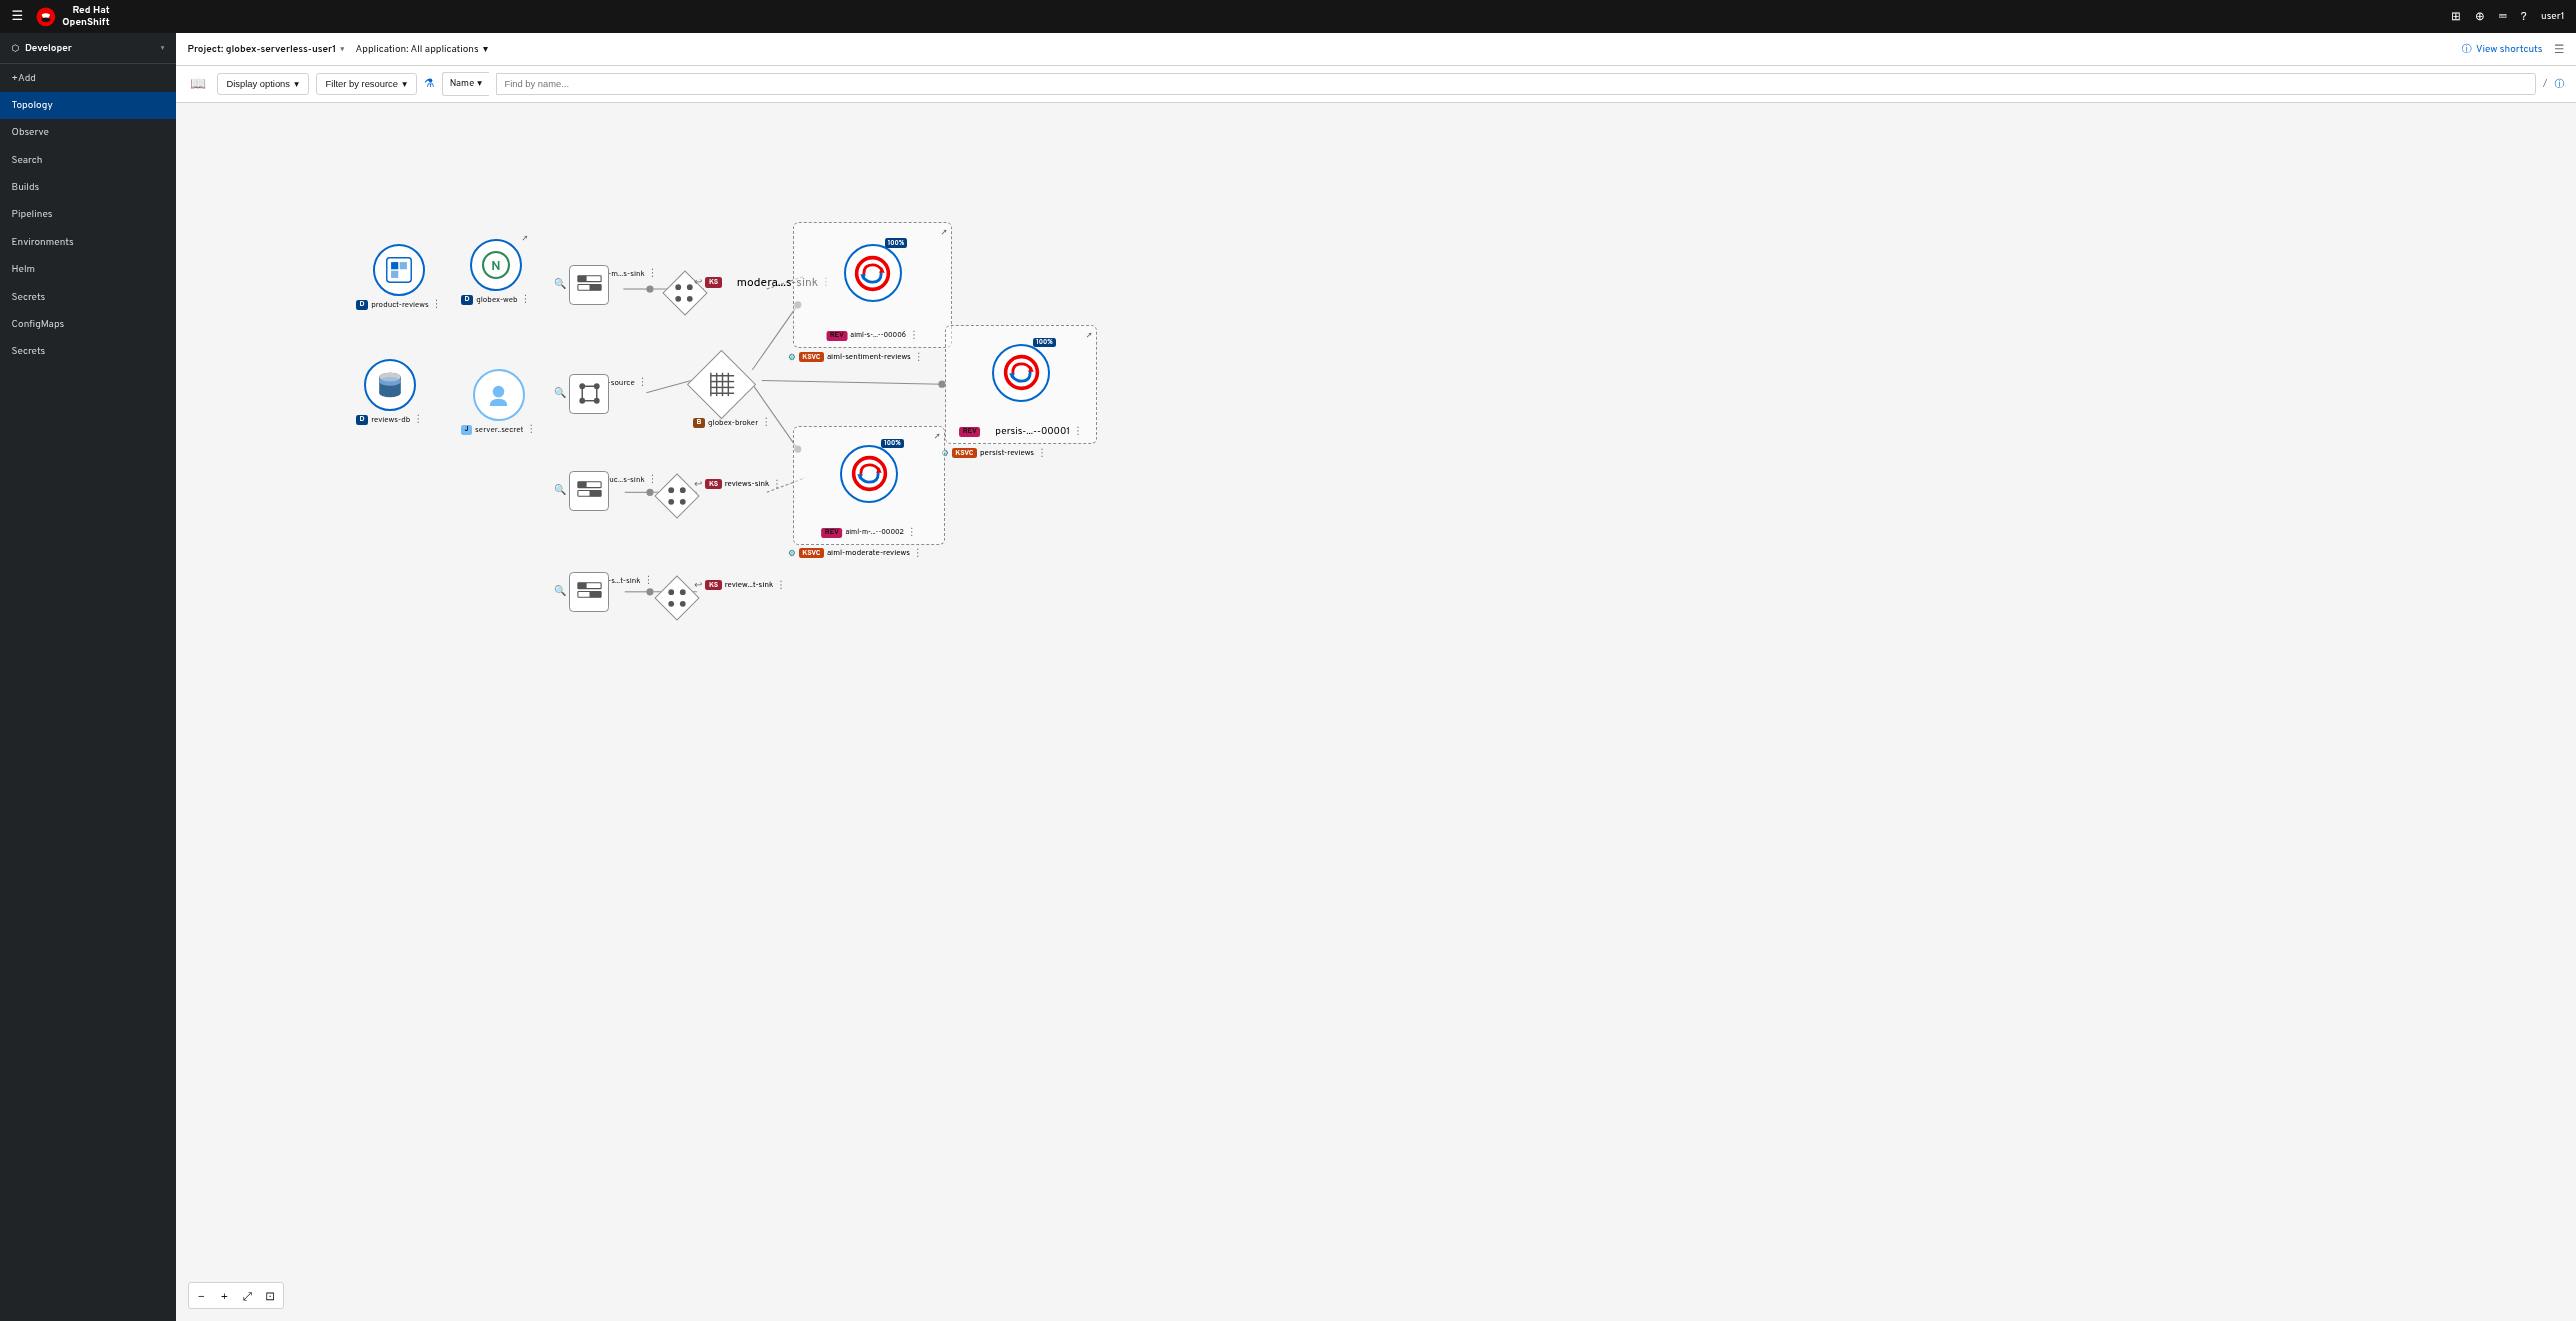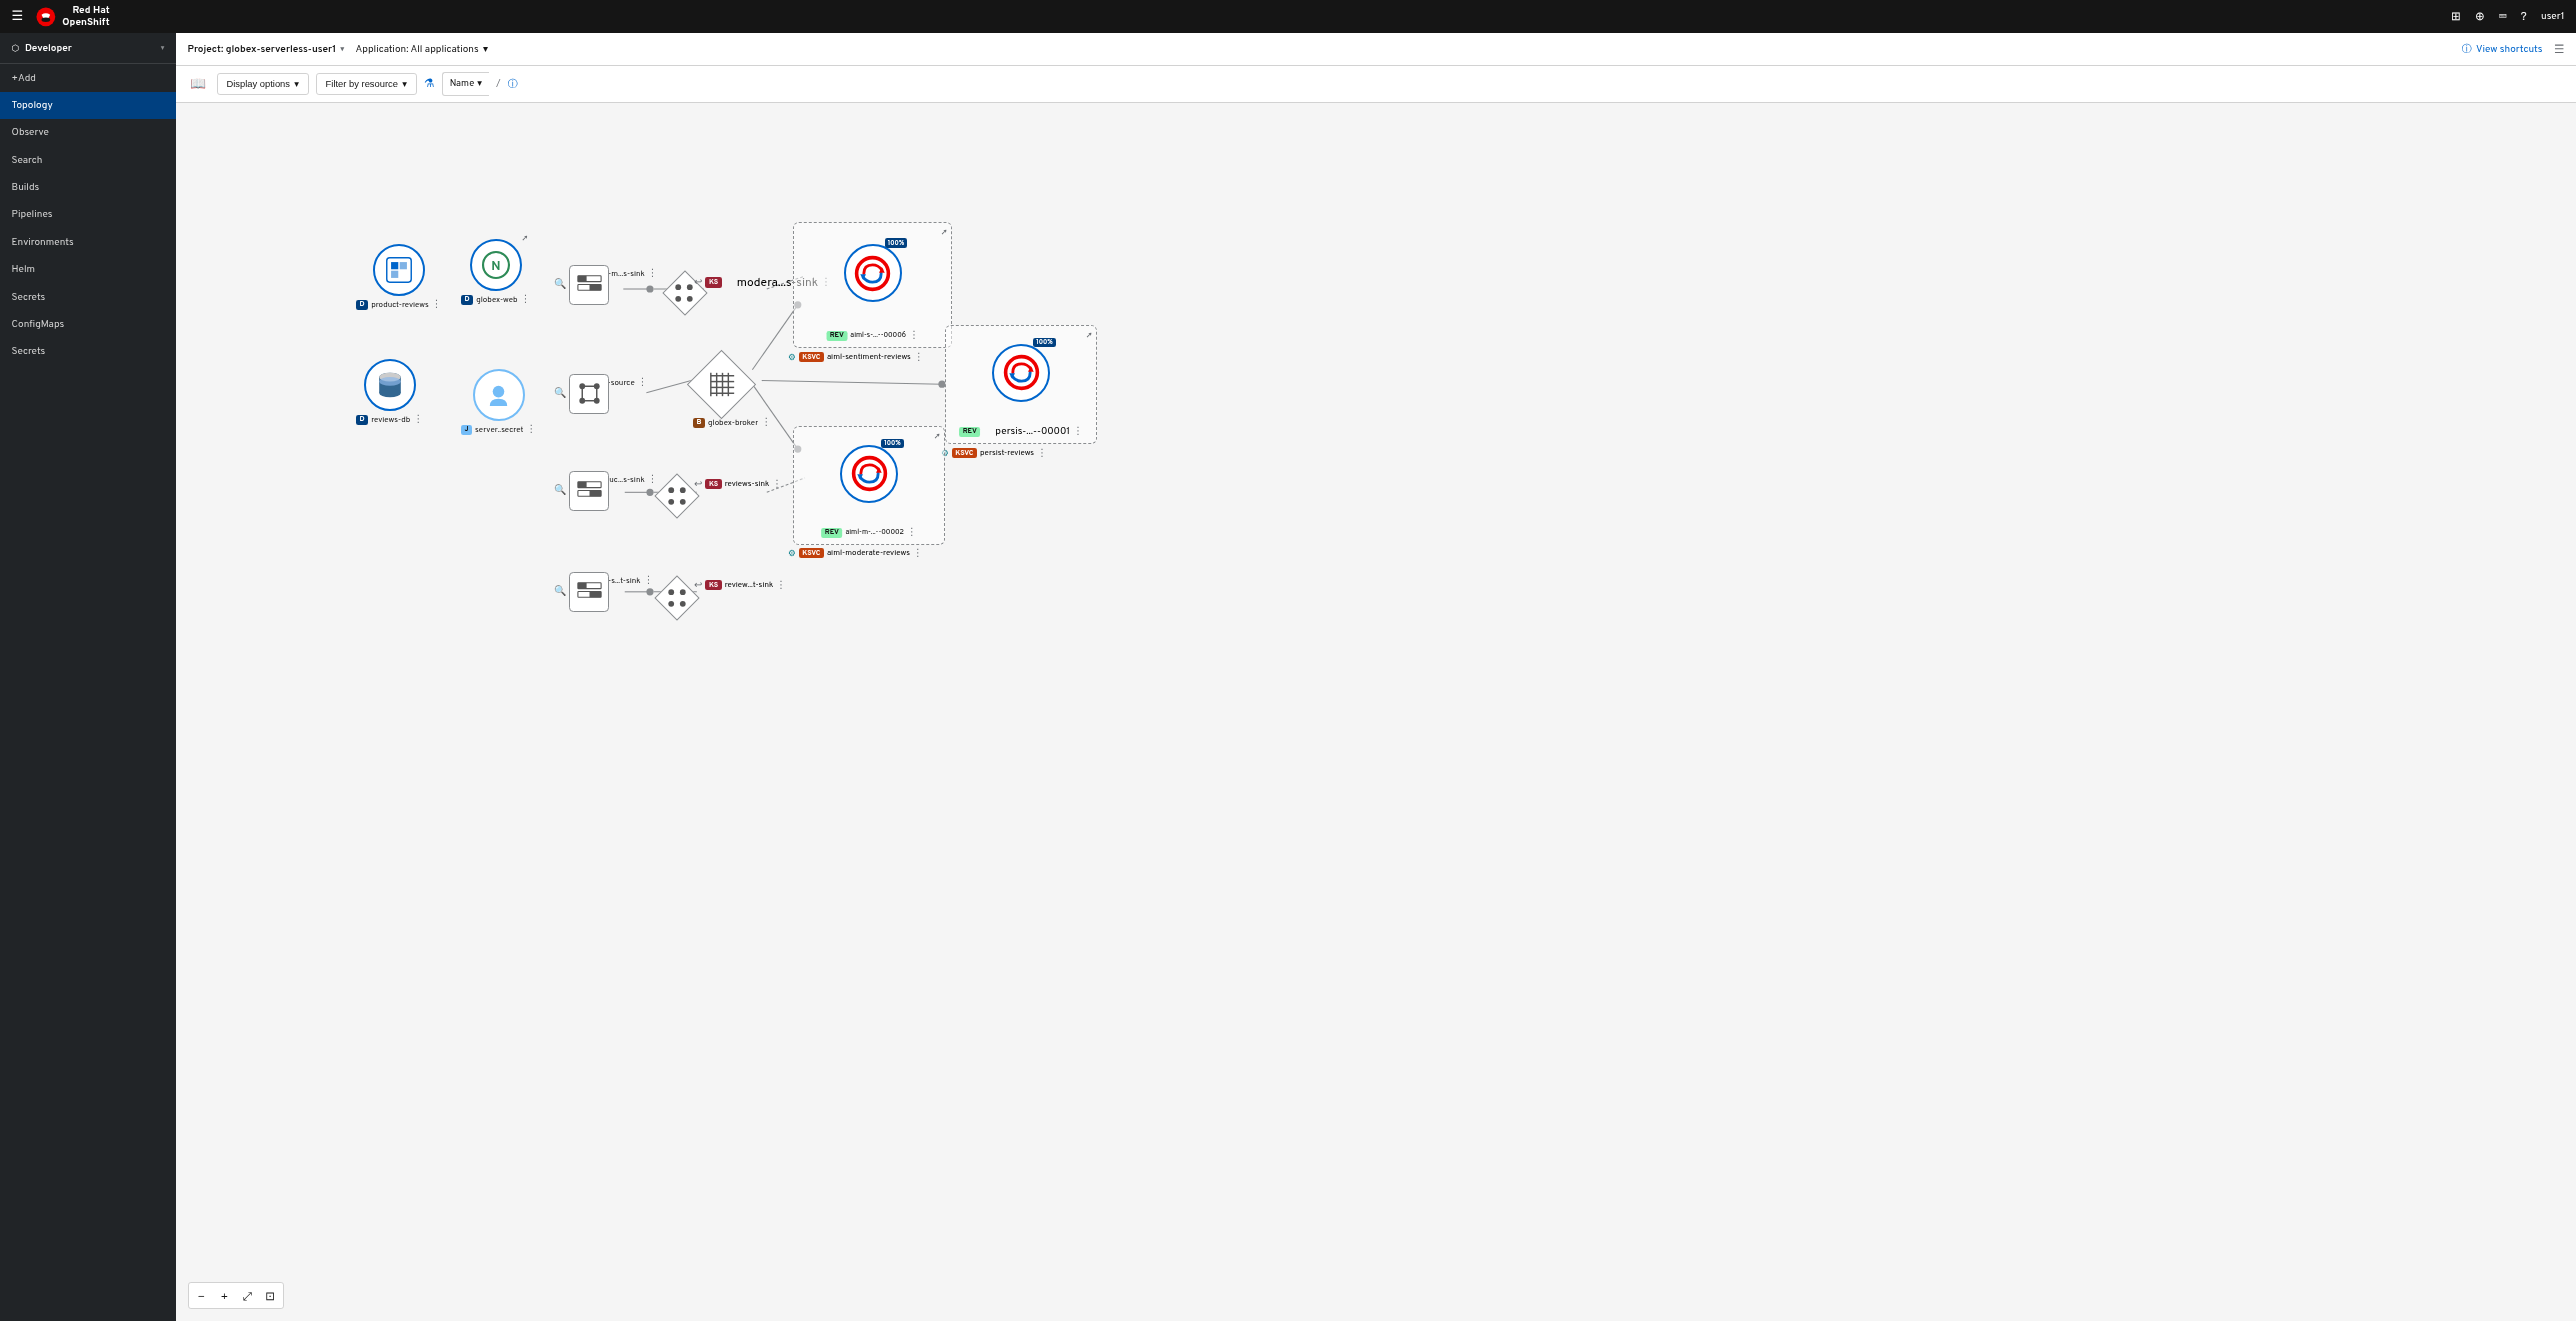--- a/index.html
+++ b/index.html
@@ -224,21 +224,21 @@
       font-size: 7.2px;
       font-weight: 700;
       color: #fff;
     }
     .badge-d { background: #004080; }
     .badge-j { background: #73bcf7; color: #151515; }
     .badge-b { background: #8b4513; }
     .badge-ksvc { background: #c2410c; }
     .badge-ks { background: #9b2335; }
     .badge-sbs { background: #9b2335; }
-    .badge-rev { background: #86efac; color: #151515; }
+    .badge-rev { background: #be185d; color: #151515; }
 
     .node-name { font-size: 8px; color: #151515; max-width: 65px; overflow: hidden; text-overflow: ellipsis; white-space: nowrap; }
     .node-menu { font-size: 10px; color: #6a6e73; cursor: pointer; }
 
     
     .group-box {
       position: absolute;
       border: 1.4px dashed #8a8d90;
       border-radius: 5.8px;
       background: rgba(255,255,255,0.5);
@@ -404,20 +404,21 @@
       </button>
       <button class="toolbar-btn">
         <span>Filter by resource</span>
         <span>▾</span>
       </button>
       <span class="filter-icon" style="font-size:11.6px;">⚗</span>
       <div class="name-select">
         <span>Name</span>
         <span>▾</span>
       </div>
+      <input class="name-search" type="text" placeholder="Find by name..." style="">
       <span class="toolbar-slash">/</span>
       <span class="info-icon">ⓘ</span>
     </div>
 
     <div class="topology-canvas">
 
       <svg class="topology-svg" xmlns="http://www.w3.org/2000/svg" viewBox="0 0 3324 1690" width="2400" height="1220">
 
         <line x1="618" y1="258" x2="655" y2="258" stroke="#8a8d90" stroke-width="1.5"></line>
         <circle cx="655" cy="258" r="5" fill="#8a8d90"></circle>

